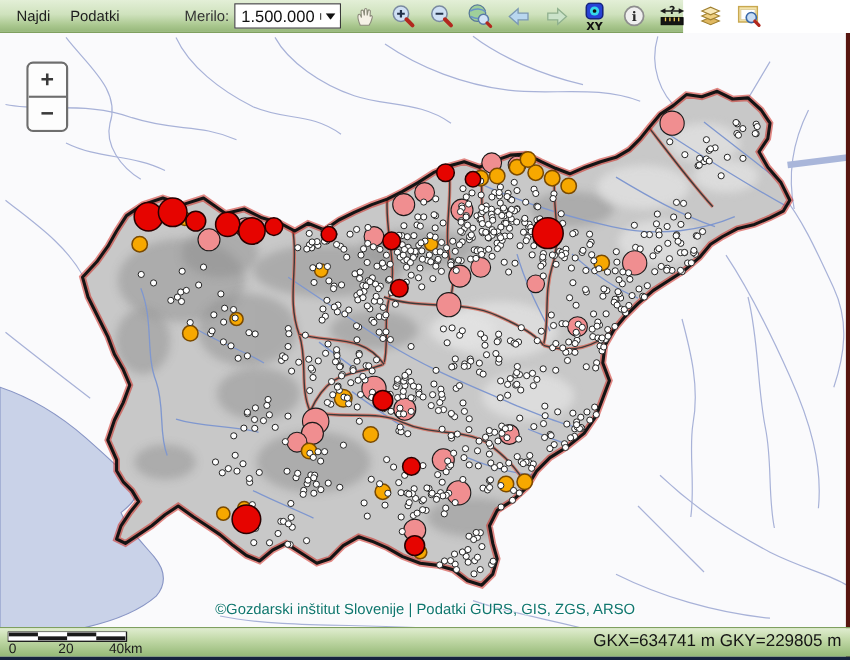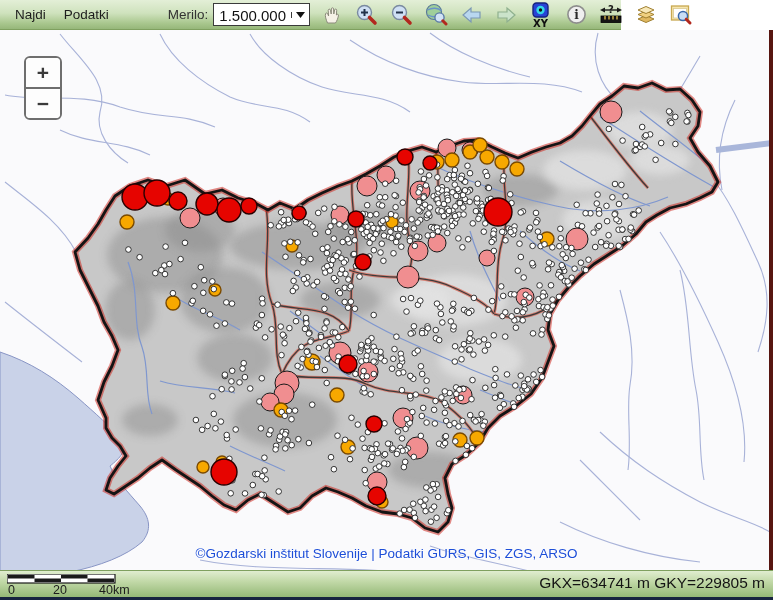--- a/index.html
+++ b/index.html
@@ -34,21 +34,21 @@
     position:absolute;left:24px;top:26px;width:34px;
     border:2px solid #6e6e6e;border-radius:6px;overflow:hidden;background:#fff;
   }
   .zoomctl .zbtn{
     height:29px;display:flex;align-items:center;justify-content:center;
     font-size:21px;color:#3a3a3a;background:#fdfdfd;cursor:default;font-weight:bold;
   }
   .zoomctl .zbtn:first-child{border-bottom:2px solid #6e6e6e;}
   .attribution{
     position:absolute;left:0;right:0;top:516px;text-align:center;
-    font-size:13.5px;color:#1d4ed8;
+    font-size:13.5px;color:#0f766e;
     text-shadow:0 0 2px #fff,0 0 2px #fff,1px 1px 1px #fff;
     pointer-events:none;
   }
   .edge-strip{position:absolute;top:30px;right:0;width:4px;height:570px;background:#571510;}
   
   .statusbar{
     position:absolute;top:570px;left:0;width:773px;height:27px;
     background:linear-gradient(to bottom,#e0edd0 0%,#c2d9a8 40%,#94b876 100%);
     border-top:1px solid #7fa05f;box-sizing:border-box;
   }

